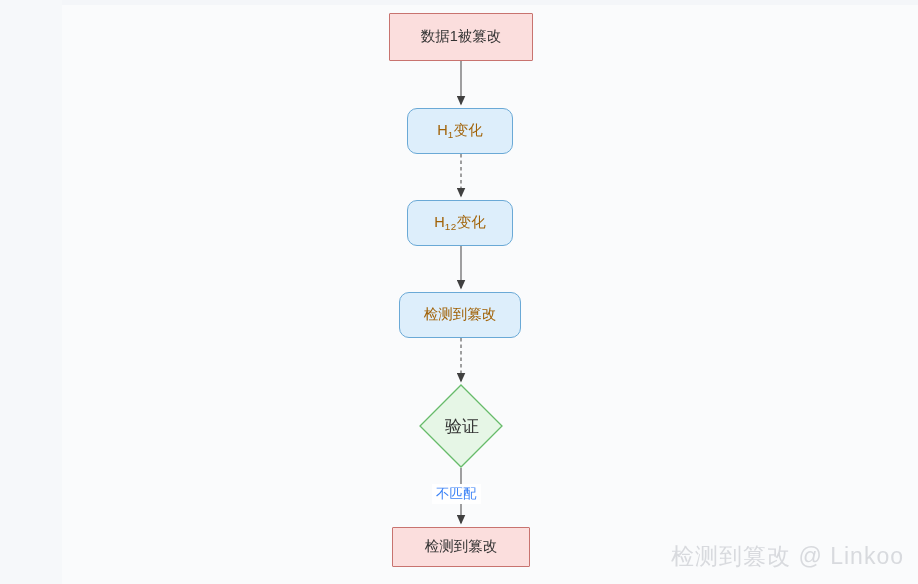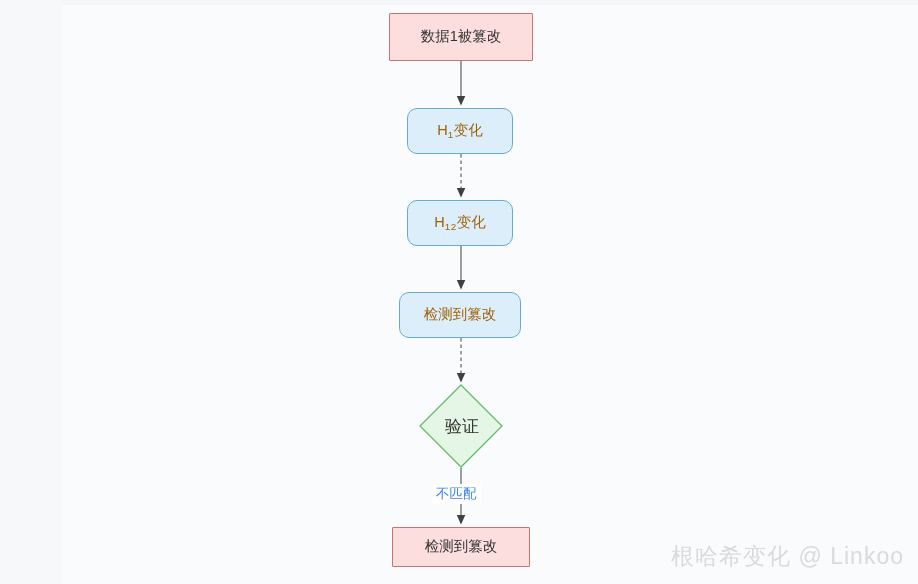--- a/index.html
+++ b/index.html
@@ -155,15 +155,15 @@
     </svg>
     <div class="diamond-label">验证</div>
   </div>
 
   <div class="edge-label" style="left:432px; top:484px;">不匹配</div>
 
   <div class="node node-rect node-danger" style="left:392px; top:527px; width:138px; height:40px;">
     <span>检测到篡改</span>
   </div>
 
-  <div class="watermark">根哈希变化 @ Linkoo</div>
+  <div class="watermark">检测到篡改 @ Linkoo</div>
 
 </div>
 
 </body></html>

